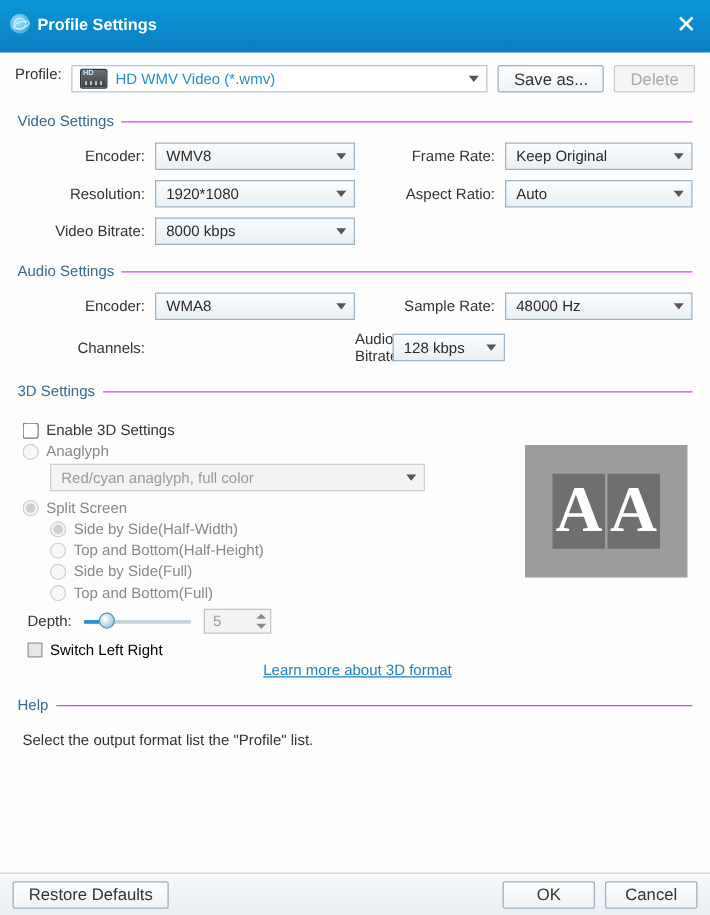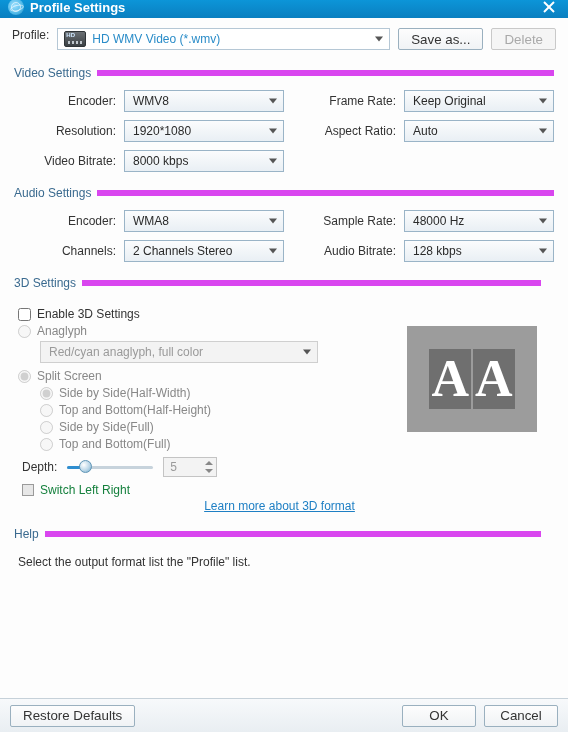--- a/index.html
+++ b/index.html
@@ -6,21 +6,21 @@
 body {
   font-family: "Segoe UI", Tahoma, Arial, sans-serif;
   font-size: 12px;
   background: #fdfdfd;
   width: 568px;
   height: 732px;
   overflow: hidden;
   color: #333;
 }
 .titlebar {
-  height: 18px;
+  height: 42px;
   background: linear-gradient(#0c95d8, #0a7fc0);
   display: flex;
   align-items: center;
   color: #fff;
   padding: 0 8px 4px 8px;
   justify-content: space-between;
 }
 .titlebar-left { display: flex; align-items: center; gap: 6px; }
 .title-icon {
   width: 16px; height: 16px;
@@ -82,22 +82,22 @@
   border-radius: 2px;
   cursor:pointer;
   display:inline-flex; align-items:center; justify-content:center;
   color:#333;
 }
 .btn:disabled, .btn.disabled {
   color:#a9a9a9; border-color:#c9c9c9; background:#f5f5f5; cursor:default;
 }
 fieldset.group {
   border: none;
-  border-top: 6px solid #d946ef;
-  margin: 8px 15px 14px 2px;
+  border-top: 1px solid #d946ef;
+  margin: 8px 2px 14px 2px;
   padding: 10px 0 0 0;
   position: relative;
 }
 fieldset.group > legend {
   padding: 0 6px 0 0;
   color: #3a6a8f;
   font-size: 12px;
   background:#fdfdfd;
   margin-left: 0;
 }
@@ -151,21 +151,21 @@
   width:54px; height:20px; border:1px solid #c4c4c4; background:#f3f3f3;
   display:flex; align-items:center; padding:0 16px 0 6px; position:relative; color:#9a9a9a;
 }
 .spinner::before, .spinner::after {
   content:""; position:absolute; right:3px; width:0; height:0;
   border-left:4px solid transparent; border-right:4px solid transparent;
 }
 .spinner::before { top:3px; border-bottom:4px solid #888; }
 .spinner::after { bottom:3px; border-top:4px solid #888; }
 .switch-row {
-  display:flex; align-items:center; gap:6px; margin: 6px 0 0 4px; color:#15803d;
+  display:flex; align-items:center; gap:6px; margin: 6px 0 0 4px; color:#000000;
 }
 .switch-box {
   width:12px; height:12px; border:1px solid #9a9a9a; background:#e7e7e7;
   display:inline-block;
 }
 .preview3d {
   position:absolute; top:36px; right:4px;
   width:130px; height:106px; background:#9c9c9c;
   display:flex; align-items:center; justify-content:center;
 }
@@ -268,24 +268,20 @@
         <span class="caret"></span>
       </div>
       <div></div>
       <div class="fl">Sample Rate:</div>
       <div class="dropdown">
         <span>48000 Hz</span>
         <span class="caret"></span>
       </div>
 
       <div class="fl">Channels:</div>
-      <div class="dropdown">
-        <span>2 Channels Stereo</span>
-        <span class="caret"></span>
-      </div>
       <div></div>
       <div class="fl">Audio Bitrate:</div>
       <div class="dropdown">
         <span>128 kbps</span>
         <span class="caret"></span>
       </div>
     </div>
   </fieldset>
 
   <fieldset class="group three-fieldset">
@@ -300,21 +296,21 @@
       <label class="checkbox-row enabled">
         <input type="checkbox" style="">
         <span>Enable 3D Settings</span>
       </label>
 
       <label class="radio-row">
         <input type="radio" name="m3d" disabled="" style="">
         <span>Anaglyph</span>
       </label>
       <div class="anaglyph-select-wrap">
-        <div class="dropdown disabled" style="width:278px">
+        <div class="dropdown disabled" style="width:300px">
           <span>Red/cyan anaglyph, full color</span>
           <span class="caret"></span>
         </div>
       </div>
 
       <label class="radio-row">
         <input type="radio" name="m3d" disabled="" checked="" style="">
         <span>Split Screen</span>
       </label>
       <label class="radio-row sub">

